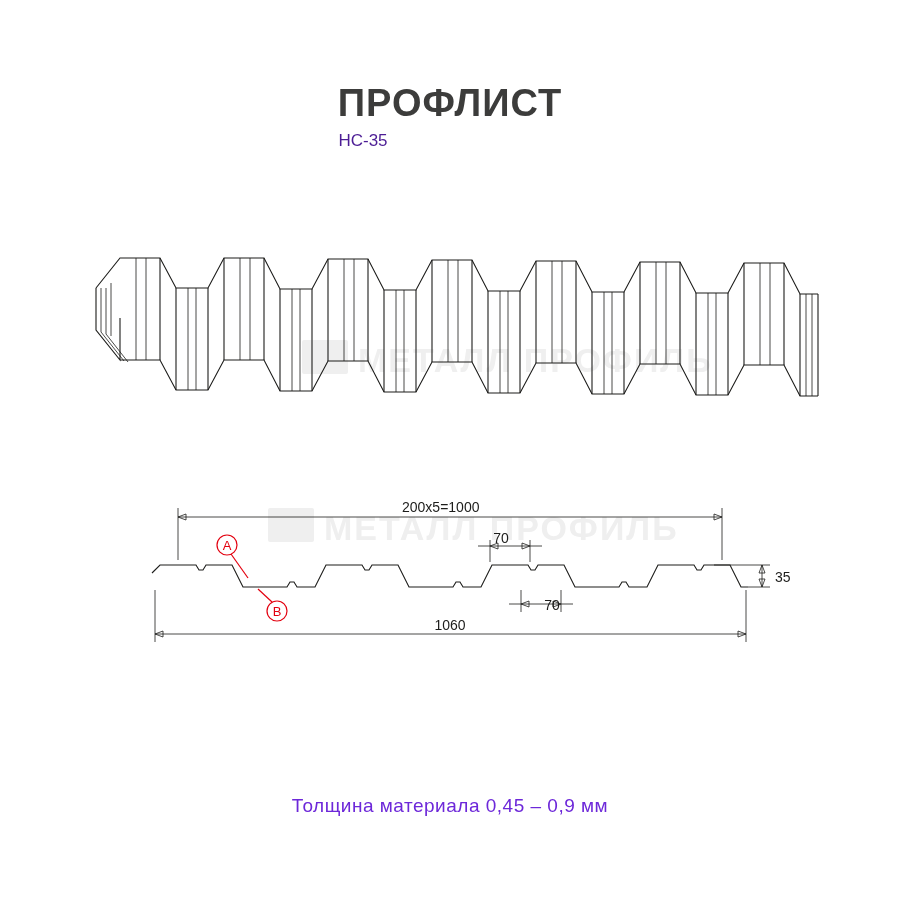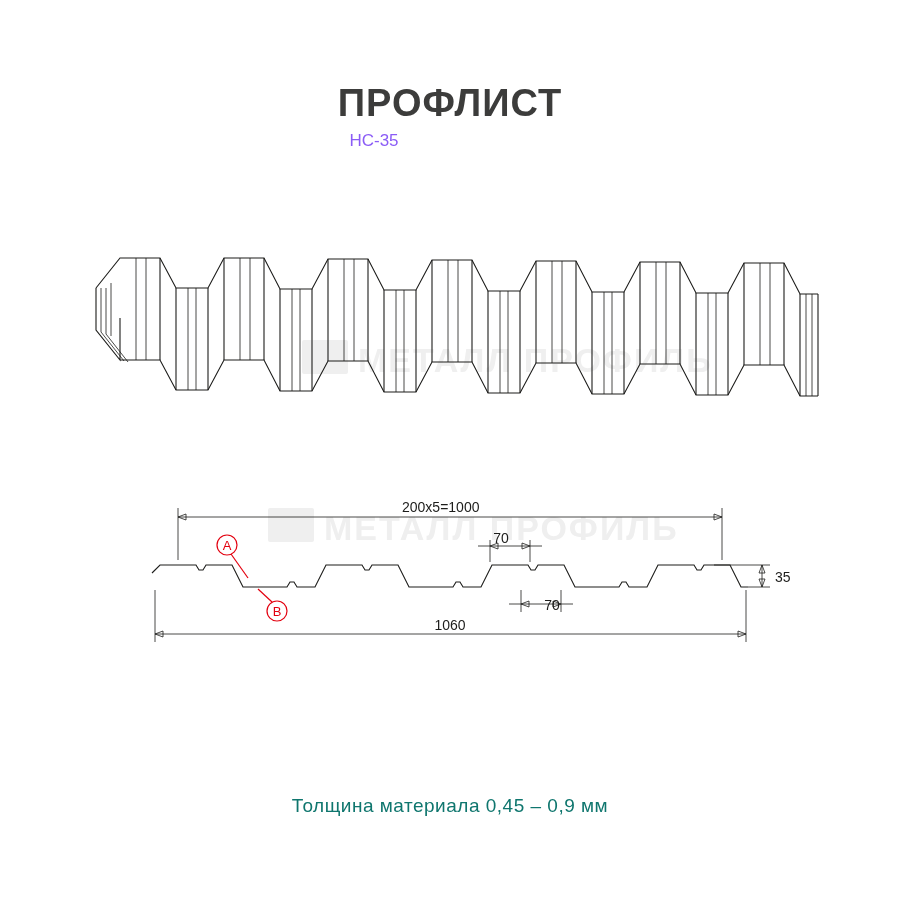--- a/index.html
+++ b/index.html
@@ -22,36 +22,36 @@
     top: 82px;
     width: 900px;
     text-align: center;
     font-size: 38px;
     font-weight: bold;
     letter-spacing: 1px;
     color: #3c3c3b;
   }
   .subtitle {
     position: absolute;
-    left: 15px;
+    left: 4px;
     top: 131px;
     width: 718px;
     text-align: center;
     font-size: 17px;
-    color: #8b5cf6;
+    color: #4c1d95;
   }
   .footer {
     position: absolute;
     left: 0;
     top: 795px;
     width: 900px;
     text-align: center;
     font-size: 19px;
     letter-spacing: 0.5px;
-    color: #0f766e;
+    color: #6d28d9;
   }
   svg {
     position: absolute;
     left: 0;
     top: 0;
   }
   .wm {
     fill: #efefef;
   }
   .wm-text {

